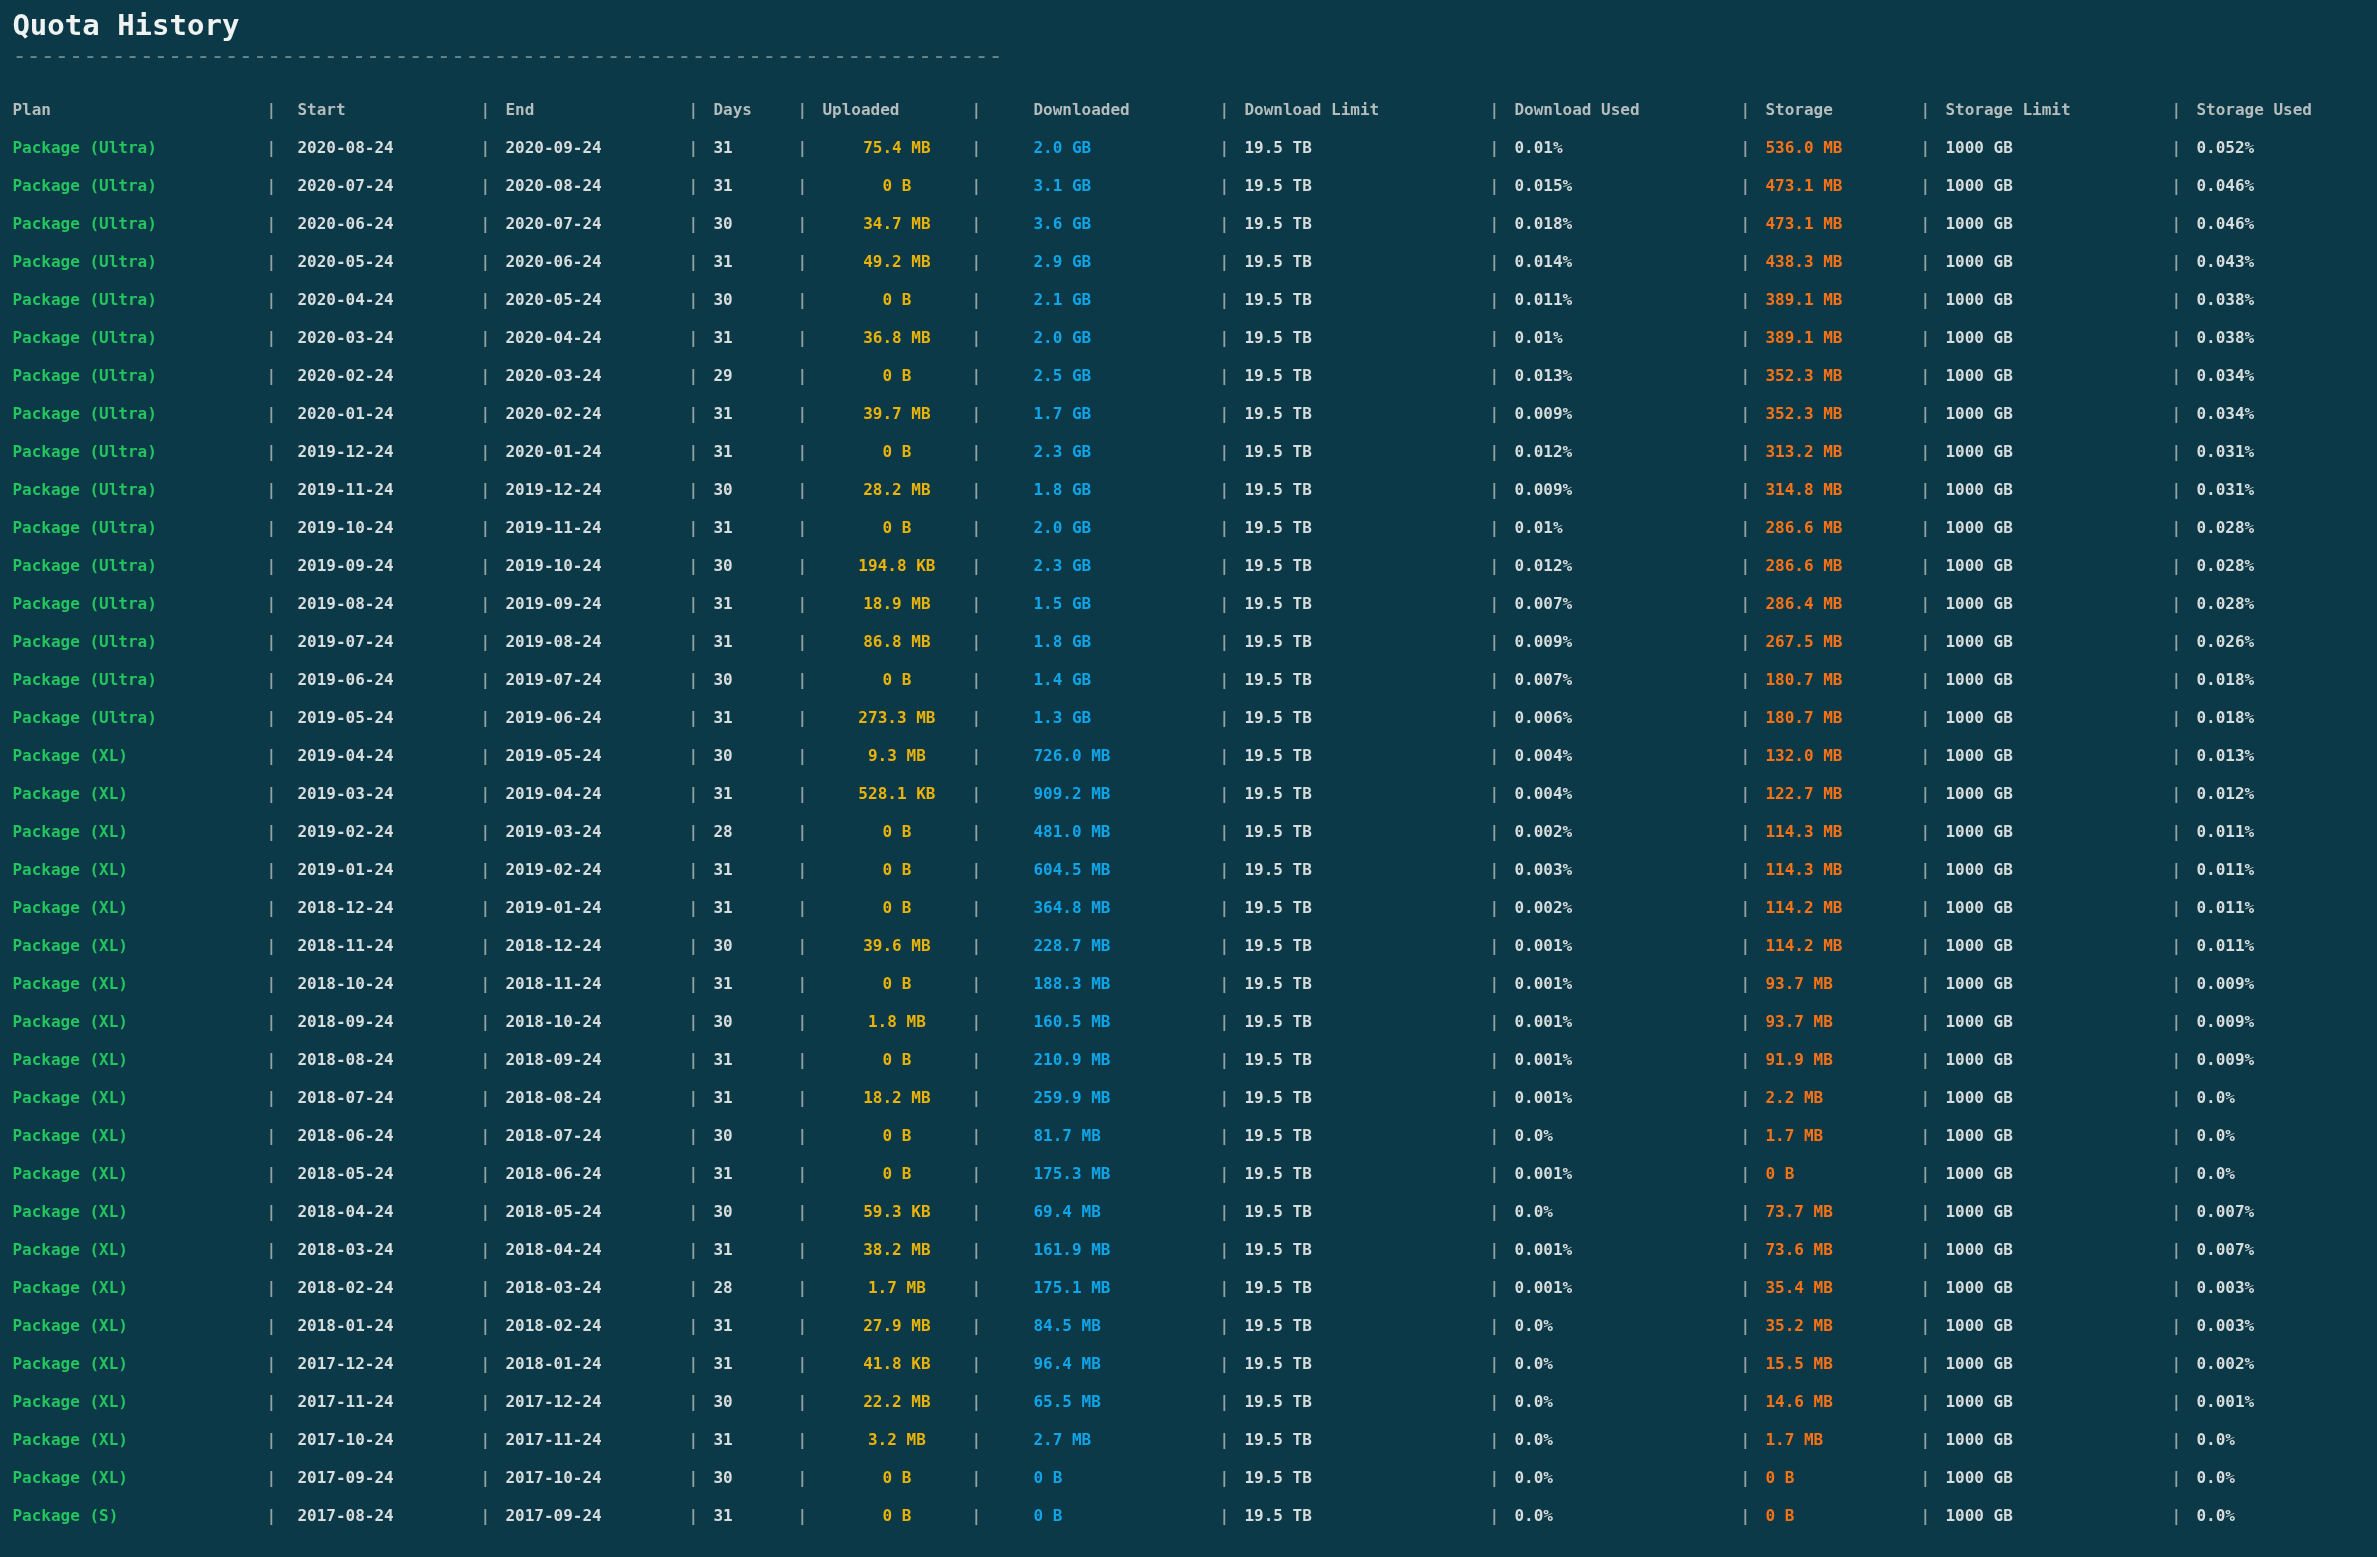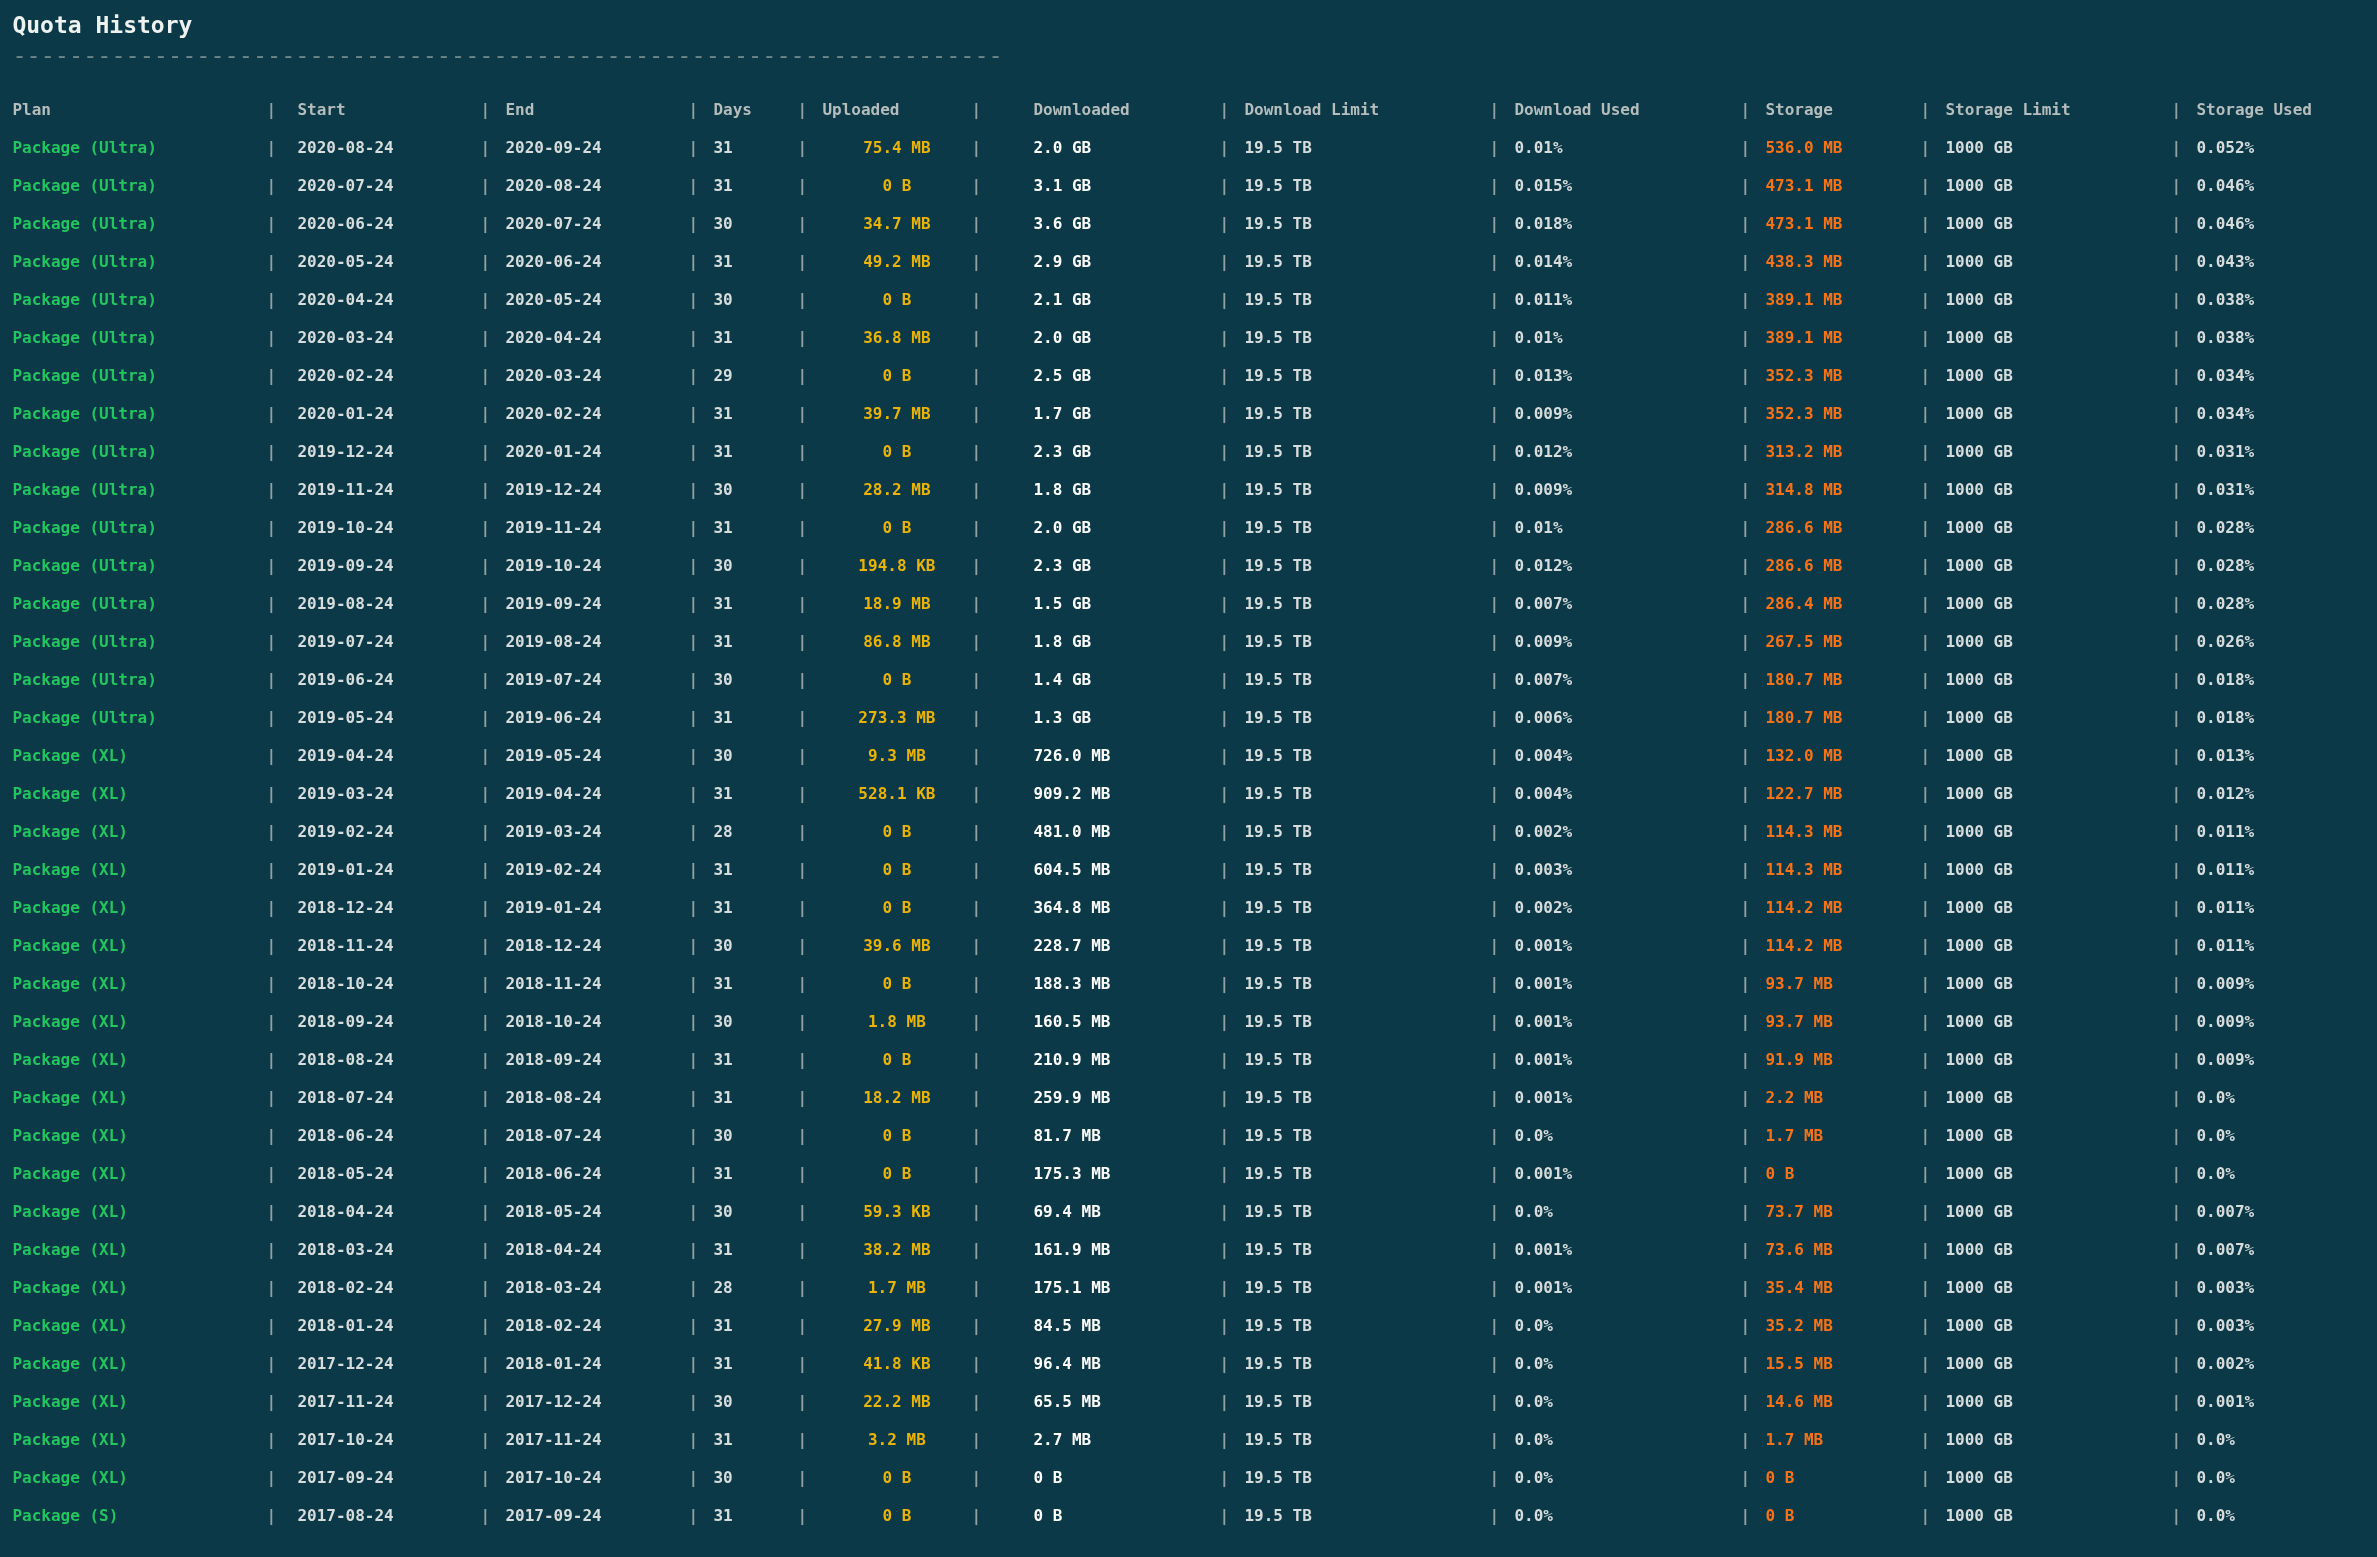--- a/index.html
+++ b/index.html
@@ -7,21 +7,21 @@
     width: 2377px;
     height: 1557px;
     background: #0c3947;
     font-family: "DejaVu Sans Mono", monospace;
     font-weight: bold;
     overflow: hidden;
   }
   .terminal { padding: 8.7px 0 0 12.4px; }
   .title {
     color: #eef2f1;
-    font-size: 23px;
+    font-size: 29px;
     line-height: 32px;
     white-space: pre;
   }
   .separator {
     color: #6e888c;
     font-size: 23.5px;
     line-height: 28.5px;
     font-weight: normal;
     white-space: pre;
   }
@@ -48,21 +48,21 @@
   .w4 { width: 149px; }
   .w5 { width: 186px; margin-left: 37px; }
   .w6 { width: 245px; }
   .w7 { width: 226px; }
   .w8 { width: 155px; }
   .w9 { width: 226px; }
   .w10 { flex: 1 1 auto; }
   .c-plan  { color: #22c55e; }
   .c-white { color: #d7dddd; }
   .c-up    { color: #eab308; text-align: center; }
-  .c-down  { color: #ffffff; }
+  .c-down  { color: #0ea5e9; }
   .c-store { color: #f97316; }
 </style>
 </head>
 <body>
 
 <div class="terminal">
   <div class="title">Quota History</div>
   <div class="separator">----------------------------------------------------------------------</div>
   <div class="table">
       <div class="row header"><span class="cell w0">Plan</span><span class="pipe">|</span><span class="cell w1">Start</span><span class="pipe">|</span><span class="cell w2">End</span><span class="pipe">|</span><span class="cell w3">Days</span><span class="pipe">|</span><span class="cell w4">Uploaded</span><span class="pipe">|</span><span class="cell w5">Downloaded</span><span class="pipe">|</span><span class="cell w6">Download Limit</span><span class="pipe">|</span><span class="cell w7">Download Used</span><span class="pipe">|</span><span class="cell w8">Storage</span><span class="pipe">|</span><span class="cell w9">Storage Limit</span><span class="pipe">|</span><span class="cell w10">Storage Used</span></div>

